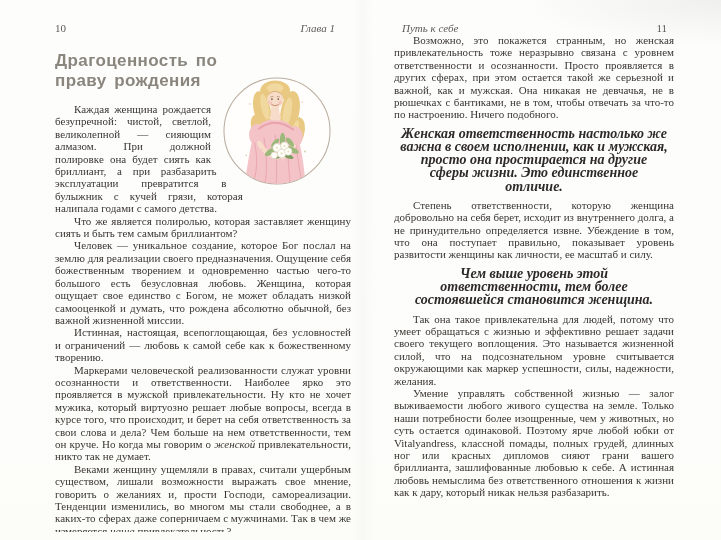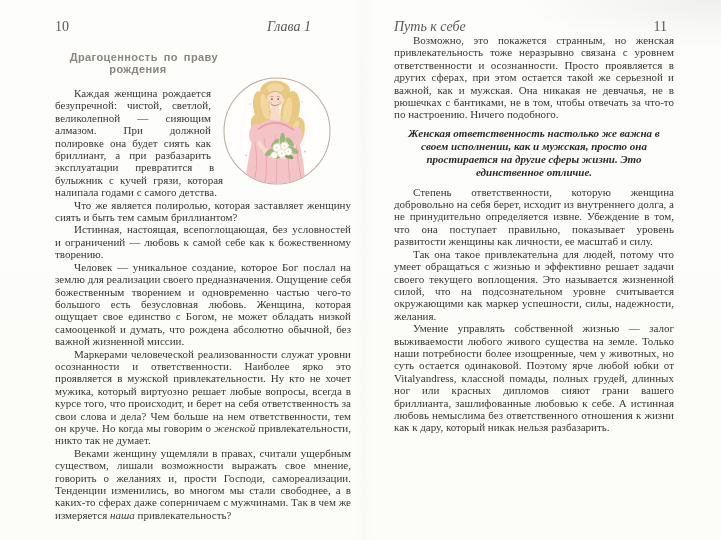--- a/index.html
+++ b/index.html
@@ -21,45 +21,45 @@
   
   .gutter{
     position:absolute;left:352px;top:0;width:22px;height:540px;
     background:linear-gradient(90deg,rgba(0,0,0,0) 0%,rgba(80,75,70,0.025) 50%,rgba(0,0,0,0) 100%);
   }
   .page{position:absolute;top:20px;height:512px;overflow:hidden;}
   .page-left{left:55px;width:296px;}
   .page-right{left:394px;width:280px;}
 
   .running{
-    display:flex;justify-content:space-between;align-items:center;
-    font-size:14px;color:#5d5954;height:14px;
+    display:flex;justify-content:space-between;align-items:flex-end;
+    font-size:11px;color:#5d5954;height:14px;
   }
   .running .rh{font-style:italic;}
-  .running-left .rh{margin-right:40px;}
-  .running-right .rh{margin-left:0;}
+  .running-left .rh{margin-right:16px;}
+  .running-right .rh{margin-left:8px;}
   .running-right .pn{margin-right:7px;}
 
   .heading{
     font-family:"Liberation Sans", sans-serif;
-    font-size:11px;font-weight:700;letter-spacing:.4px;word-spacing:2.5px;
-    color:#8a867e;margin:17px 0 12px 0;text-align:center;
+    font-size:17px;font-weight:700;letter-spacing:.4px;word-spacing:2.5px;
+    color:#8a867e;margin:17px 0 12px 0;
   }
 
   p.body{
     margin:0;font-size:11px;line-height:12.4px;
     color:#3a3632;text-align:justify;
     -webkit-hyphens:auto;hyphens:auto;
   }
   p.ind{text-indent:19px;}
   .pfirst{margin-top:20px;}
 
   p.quote{
     margin:6px 0 6px 0;padding:0 6px;
-    font-size:11px;line-height:13.2px;
+    font-size:14px;line-height:13.2px;
     font-style:italic;font-weight:700;color:#2e2a27;
     text-align:center;
   }
 
   .illo{
     float:right;width:112px;height:112px;border-radius:50%;
     shape-outside:circle(50%);shape-margin:6px;
     margin:24px 18px 8px 10px;
   }
   .illo svg{display:block;width:112px;height:112px;}
@@ -165,32 +165,33 @@
               <circle cx="84" cy="46" r="0.8" fill="#9cb87b"></circle>
             </g>
           </g>
         </svg>
       </div>
 
       <h1 class="heading">Драгоценность по праву рождения</h1>
 
       <p class="body ind">Каждая женщина рождается безупречной: чистой, светлой, великолепной — сияющим алмазом. При должной полировке она будет сиять как бриллиант, а при разбазарить эксплуатации превратится в булыжник с кучей грязи, которая налипала годами с самого детства.</p>
       <p class="body ind">Что же является полиролью, которая заставляет женщину сиять и быть тем самым бриллиантом?</p>
+      <p class="body ind">Человек — уникальное создание, которое Бог послал на землю для реализации своего предназначения. Ощущение себя божественным творением и одновременно частью чего-то большого есть безусловная любовь. Женщина, которая ощущает свое единство с Богом, не может обладать низкой самооценкой и думать, что рождена абсолютно обычной, без важной жизненной миссии.</p>
       <p class="body ind">Истинная, настоящая, всепоглощающая, без условностей и ограничений — любовь к самой себе как к божественному творению.</p>
-      <p class="body ind">Человек — уникальное создание, которое Бог послал на землю для реализации своего предназначения. Ощущение себя божественным творением и одновременно частью чего-то большого есть безусловная любовь. Женщина, которая ощущает свое единство с Богом, не может обладать низкой самооценкой и думать, что рождена абсолютно обычной, без важной жизненной миссии.</p>
       <p class="body ind"><span>Маркерами человеческой реализованности служат уровни осознанности и ответственности. Наиболее ярко это проявляется в мужской привлекательности. Ну кто не хочет мужика, который виртуозно решает любые вопросы, всегда в курсе того, что происходит, и берет на себя ответственность за свои слова и дела? Чем больше на нем ответственности, тем он круче. Но когда мы говорим о </span><i>женской</i><span> привлекательности, никто так не думает.</span></p>
       <p class="body ind"><span>Веками женщину ущемляли в правах, считали ущербным существом, лишали возможности выражать свое мнение, говорить о желаниях и, прости Господи, самореализации. Тенденции изменились, во многом мы стали свободнее, а в каких-то сферах даже соперничаем с мужчинами. Так в чем же измеряется </span><i>наша</i><span> привлекательность?</span></p>
     </div>
   </div>
 
   <div class="page page-right">
     <div class="running running-right">
       <span class="rh">Путь к себе</span>
       <span class="pn">11</span>
     </div>
 
     <p class="body ind pfirst">Возможно, это покажется странным, но женская привлекательность тоже неразрывно связана с уровнем ответственности и осознанности. Просто проявляется в других сферах, при этом остается такой же серьезной и важной, как и мужская. Она никакая не девчачья, не в рюшечках с бантиками, не в том, чтобы отвечать за что-то по настроению. Ничего подобного.</p>
     <p class="quote">Женская ответственность настолько же важна в своем исполнении, как и мужская, просто она простирается на другие сферы жизни. Это единственное отличие.</p>
     <p class="body ind">Степень ответственности, которую женщина добровольно на себя берет, исходит из внутреннего долга, а не принудительно определяется извне. Убеждение в том, что она поступает правильно, показывает уровень развитости женщины как личности, ее масштаб и силу.</p>
+    <p class="quote">Чем выше уровень этой ответственности, тем более состоявшейся становится женщина.</p>
     <p class="body ind">Так она такое привлекательна для людей, потому что умеет обращаться с жизнью и эффективно решает задачи своего текущего воплощения. Это называется жизненной силой, что на подсознательном уровне считывается окружающими как маркер успешности, силы, надежности, желания.</p>
     <p class="body ind">Умение управлять собственной жизнью — залог выживаемости любого живого существа на земле. Только наши потребности более изощренные, чем у животных, но суть остается одинаковой. Поэтому ярче любой юбки от Vitalyandress, классной помады, полных грудей, длинных ног или красных дипломов сияют грани вашего бриллианта, зашлифованные любовью к себе. А истинная любовь немыслима без ответственного отношения к жизни как к дару, который никак нельзя разбазарить.</p>
   </div>
 </div>
 
 </body></html>

